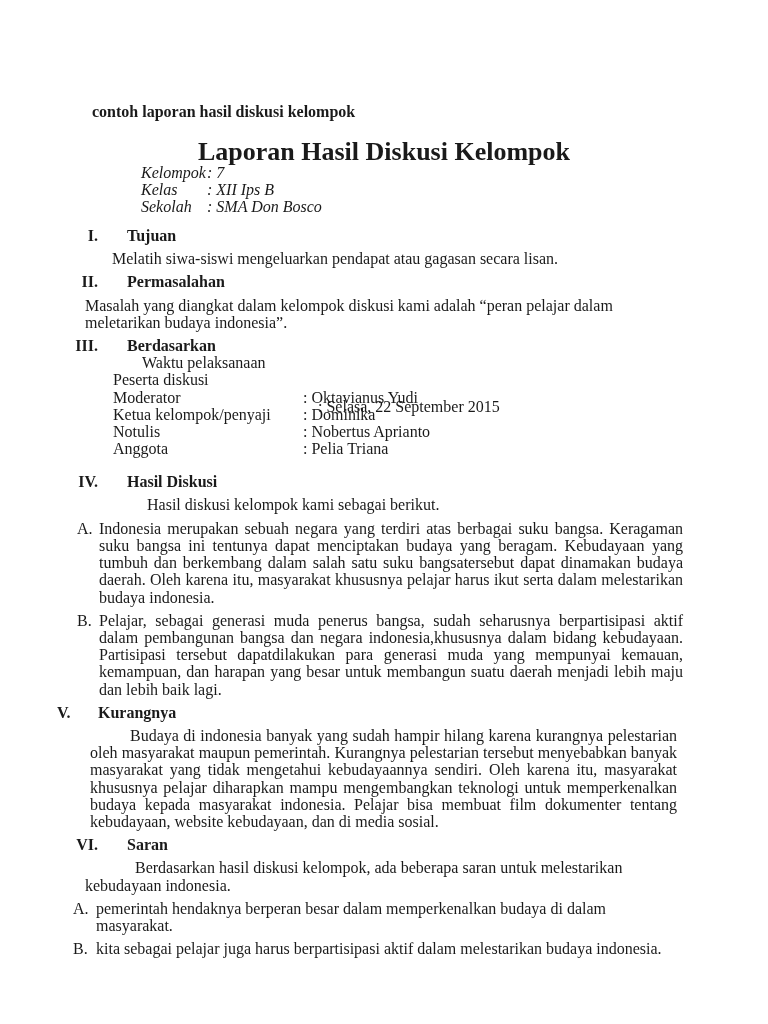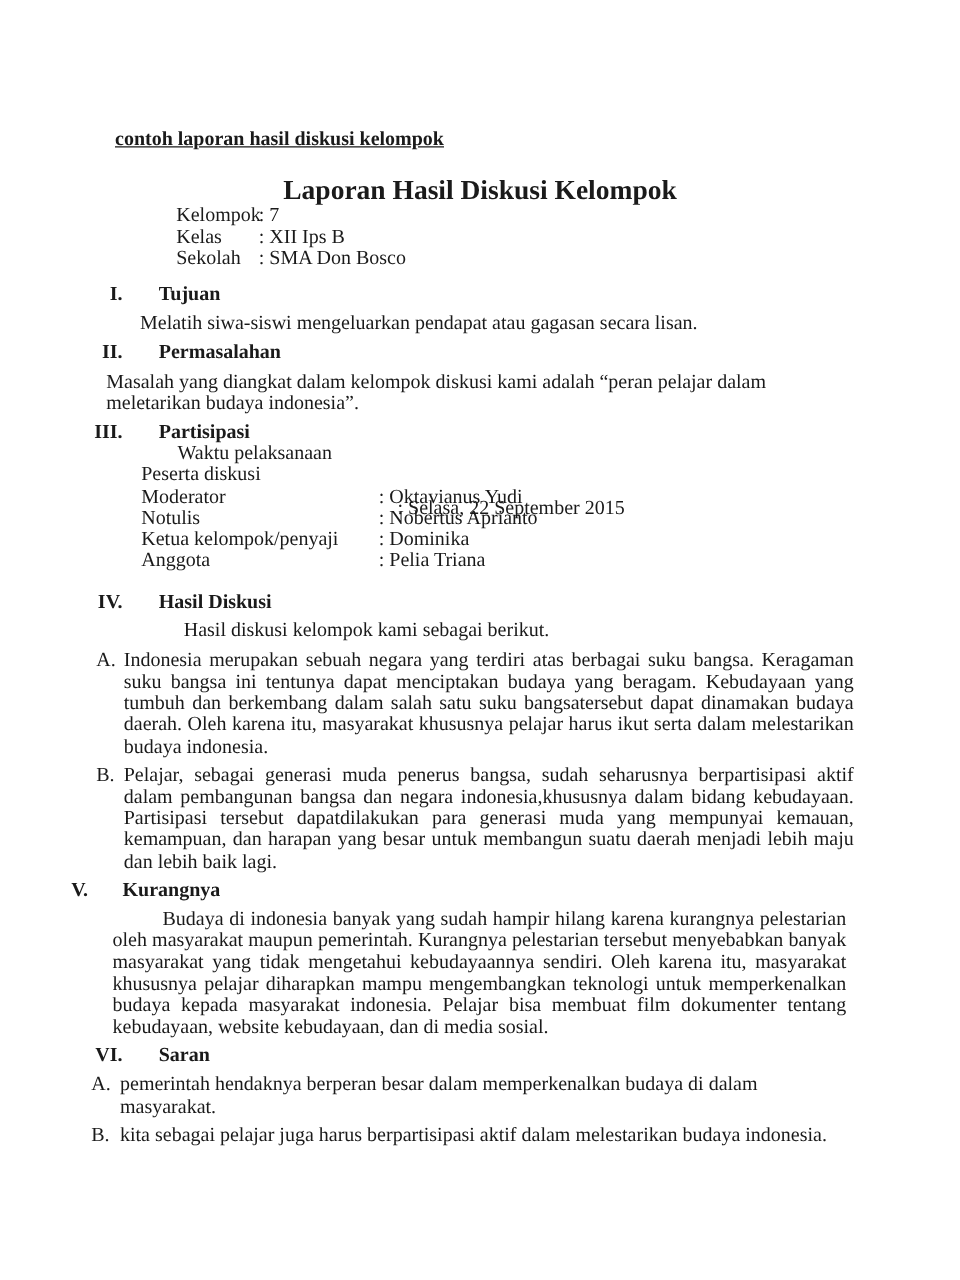--- a/index.html
+++ b/index.html
@@ -9,30 +9,30 @@
     font-family: "Liberation Serif", "DejaVu Serif", serif;
     color: #1a1a1a;
     font-size: 16px;
     line-height: 17.2px;
     -webkit-font-smoothing: antialiased;
   }
   .page { position: relative; width: 768px; height: 1024px; overflow: hidden; }
 
   .top-note {
     position: absolute; left: 92px; top: 103px;
-    font-weight: bold; font-size: 16px; text-decoration: underline;
+    font-weight: bold; font-size: 16px;
   }
   .title {
     position: absolute; left: 0; top: 140px; width: 768px;
     margin: 0; text-align: center;
-    font-weight: bold; font-size: 22px; line-height: 24px;
+    font-weight: bold; font-size: 26px; line-height: 24px;
   }
 
   .header-fields { position: absolute; left: 57px; top: 164px; width: 620px; }
-  .hf-row { position: relative; height: 17.2px; }
+  .hf-row { position: relative; height: 17.2px; font-style: italic; }
   .hf-label { position: absolute; left: 84px; white-space: nowrap; }
   .hf-value { position: absolute; left: 150px; white-space: nowrap; }
 
   .content { position: absolute; left: 57px; top: 227px; width: 620px; }
   .content p { margin: 6px; }
 
   .sec-head { position: relative; padding-left: 70px; font-weight: bold; height: 17.2px; }
   .sec-num { position: absolute; left: 13px; width: 28px; text-align: right; }
   .sec-head.v-style { padding-left: 41px; }
   .sec-head.v-style .sec-num { left: 0; width: 14px; text-align: left; }
@@ -93,41 +93,41 @@
     <p class="tujuan-body">Melatih siwa-siswi mengeluarkan pendapat atau gagasan secara lisan.</p>
 
     <div class="sec-head">
       <span class="sec-num">II.</span>
       <span class="sec-title">Permasalahan</span>
     </div>
     <p class="permasalahan-body">Masalah yang diangkat dalam kelompok diskusi kami adalah “peran pelajar dalam meletarikan budaya indonesia”.</p>
 
     <div class="sec-head">
       <span class="sec-num">III.</span>
-      <span class="sec-title">Partisipasi</span>
+      <span class="sec-title">Berdasarkan</span>
     </div>
     <div class="pel-row indent">
       <span class="lbl">Waktu pelaksanaan</span>
       <span class="val">: Selasa, 22 September 2015</span>
     </div>
     <div class="pel-row">
       <span class="lbl">Peserta diskusi</span>
       <span class="val"></span>
     </div>
     <div class="pel-row">
       <span class="lbl">Moderator</span>
       <span class="val">: Oktavianus Yudi</span>
     </div>
     <div class="pel-row">
+      <span class="lbl">Ketua kelompok/penyaji</span>
+      <span class="val">: Dominika</span>
+    </div>
+    <div class="pel-row">
       <span class="lbl">Notulis</span>
       <span class="val">: Nobertus Aprianto</span>
-    </div>
-    <div class="pel-row">
-      <span class="lbl">Ketua kelompok/penyaji</span>
-      <span class="val">: Dominika</span>
     </div>
     <div class="pel-row">
       <span class="lbl">Anggota</span>
       <span class="val">: Pelia Triana</span>
     </div>
 
     <div class="block-gap"></div>
 
     <div class="sec-head">
       <span class="sec-num">IV.</span>
@@ -146,20 +146,21 @@
     <div class="sec-head v-style">
       <span class="sec-num">V.</span>
       <span class="sec-title">Kurangnya</span>
     </div>
     <p class="kesimpulan-body">Budaya di indonesia banyak yang sudah hampir hilang karena kurangnya pelestarian oleh masyarakat maupun pemerintah. Kurangnya pelestarian tersebut menyebabkan banyak masyarakat yang tidak mengetahui kebudayaannya sendiri. Oleh karena itu, masyarakat khususnya pelajar diharapkan mampu mengembangkan teknologi untuk memperkenalkan budaya kepada masyarakat indonesia. Pelajar bisa membuat film dokumenter tentang kebudayaan, website kebudayaan, dan di media sosial.</p>
 
     <div class="sec-head">
       <span class="sec-num">VI.</span>
       <span class="sec-title">Saran</span>
     </div>
+    <p class="saran-intro">Berdasarkan hasil diskusi kelompok, ada beberapa saran untuk melestarikan kebudayaan indonesia.</p>
     <p class="saran-item">
       <span class="marker">A.</span>
       <span>pemerintah hendaknya berperan besar dalam memperkenalkan budaya di dalam masyarakat.</span>
     </p>
     <p class="saran-item">
       <span class="marker">B.</span>
       <span>kita sebagai pelajar juga harus berpartisipasi aktif dalam melestarikan budaya indonesia.</span>
     </p>
 
   </div>

